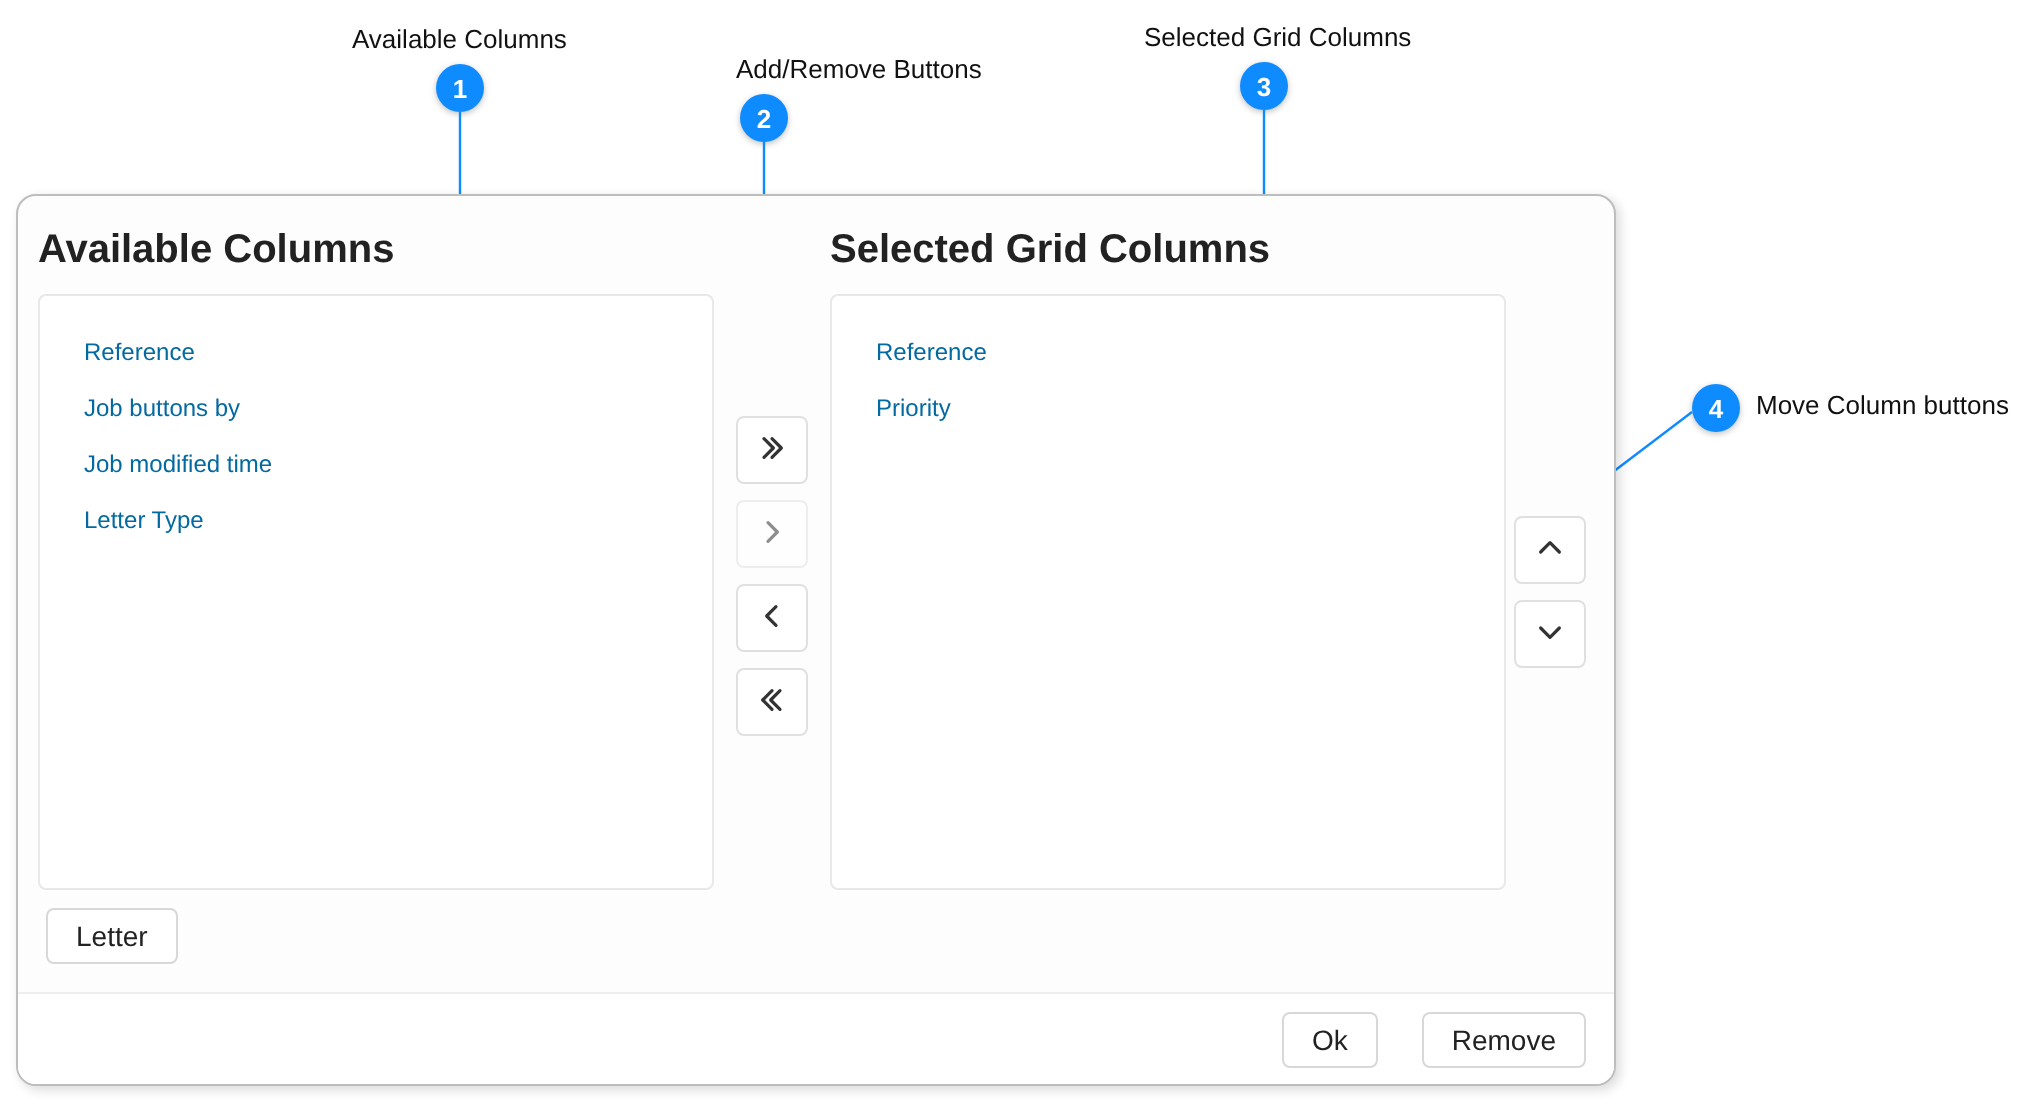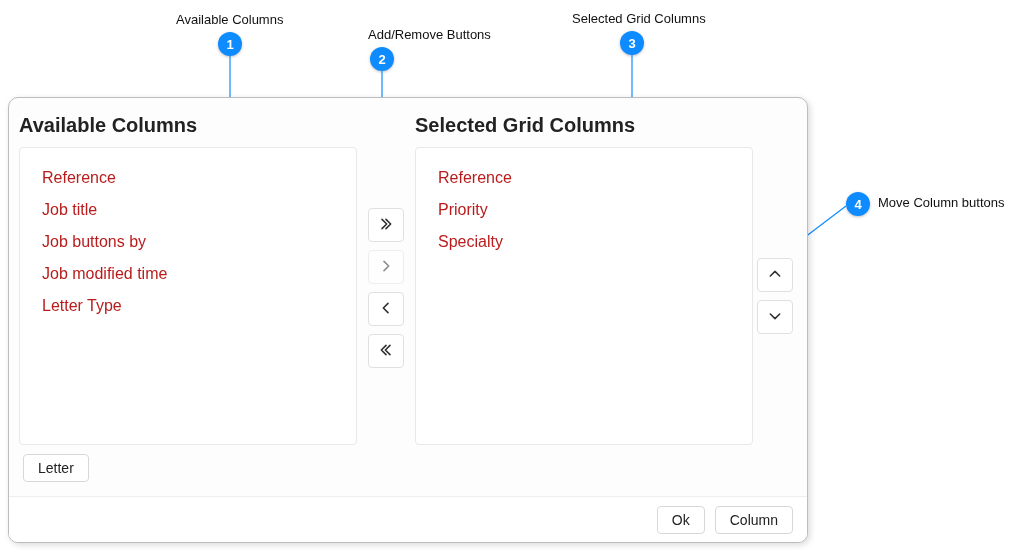--- a/index.html
+++ b/index.html
@@ -42,21 +42,21 @@
   }
   .listbox {
     border: 1px solid #e8e8e8;
     border-radius: 4px;
     background: #fff;
     height: 298px;
     padding: 14px 4px;
     overflow: auto;
   }
   .list-item {
-    font-size: 16px; color: #b91c1c;
+    font-size: 12px; color: #0369a1;
     padding: 7px 18px;
     cursor: pointer;
   }
   .btn-col {
     width: 58px;
     display: flex; flex-direction: column;
     align-items: center;
     padding-top: 98px;
     gap: 8px;
   }
@@ -76,21 +76,21 @@
   .icon-btn.disabled { opacity: 0.55; cursor: default; }
 
   .reset-row {
     position: absolute; left: 14px; bottom: 60px;
   }
   .footer {
     position: absolute; left: 0; bottom: 0; right: 0;
     height: 46px;
     border-top: 1px solid #eee;
     display: flex; justify-content: flex-end; align-items: center;
-    gap: 10px; padding: 0 14px;
+    gap: 22px; padding: 0 14px;
     background: #fff;
   }
   .text-btn {
     border: 1px solid #d8d8d8;
     background: #fff;
     border-radius: 4px;
     font-size: 14px; color: #222;
     padding: 5px 14px;
     cursor: pointer;
   }
@@ -119,21 +119,20 @@
     <line x1="846" y1="206" x2="788" y2="250" stroke="#0e8bff" stroke-width="1.2"></line>
   </svg>
 
   <div class="dialog">
     <div class="dialog-body">
 
       <div class="col available">
         <h2>Available Columns</h2>
         <div class="listbox">
           <div class="list-item">Reference</div>
-          <div class="list-item">Job title</div>
           <div class="list-item">Job buttons by</div>
           <div class="list-item">Job modified time</div>
           <div class="list-item">Letter Type</div>
         </div>
       </div>
 
       <div class="btn-col">
         <button class="icon-btn" title="Add all">
           <span>
             <svg viewBox="0 0 24 24" fill="none" stroke="#333" stroke-width="2.4" stroke-linecap="round" stroke-linejoin="round">
@@ -164,21 +163,20 @@
               </svg>
           </span>
         </button>
       </div>
 
       <div class="col selected">
         <h2>Selected Grid Columns</h2>
         <div class="listbox">
           <div class="list-item">Reference</div>
           <div class="list-item">Priority</div>
-          <div class="list-item">Specialty</div>
         </div>
       </div>
 
       <div class="btn-col move">
         <button class="icon-btn" title="Move up">
           <span>
             <svg viewBox="0 0 24 24" fill="none" stroke="#333" stroke-width="2.4" stroke-linecap="round" stroke-linejoin="round">
                 <polyline points="5 15 12 8 19 15"></polyline>
               </svg>
           </span>
@@ -193,17 +191,17 @@
       </div>
 
     </div>
 
     <div class="reset-row">
       <button class="text-btn">Letter</button>
     </div>
 
     <div class="footer">
       <button class="text-btn">Ok</button>
-      <button class="text-btn">Column</button>
+      <button class="text-btn">Remove</button>
     </div>
   </div>
 
 </div>
 
 </body></html>

